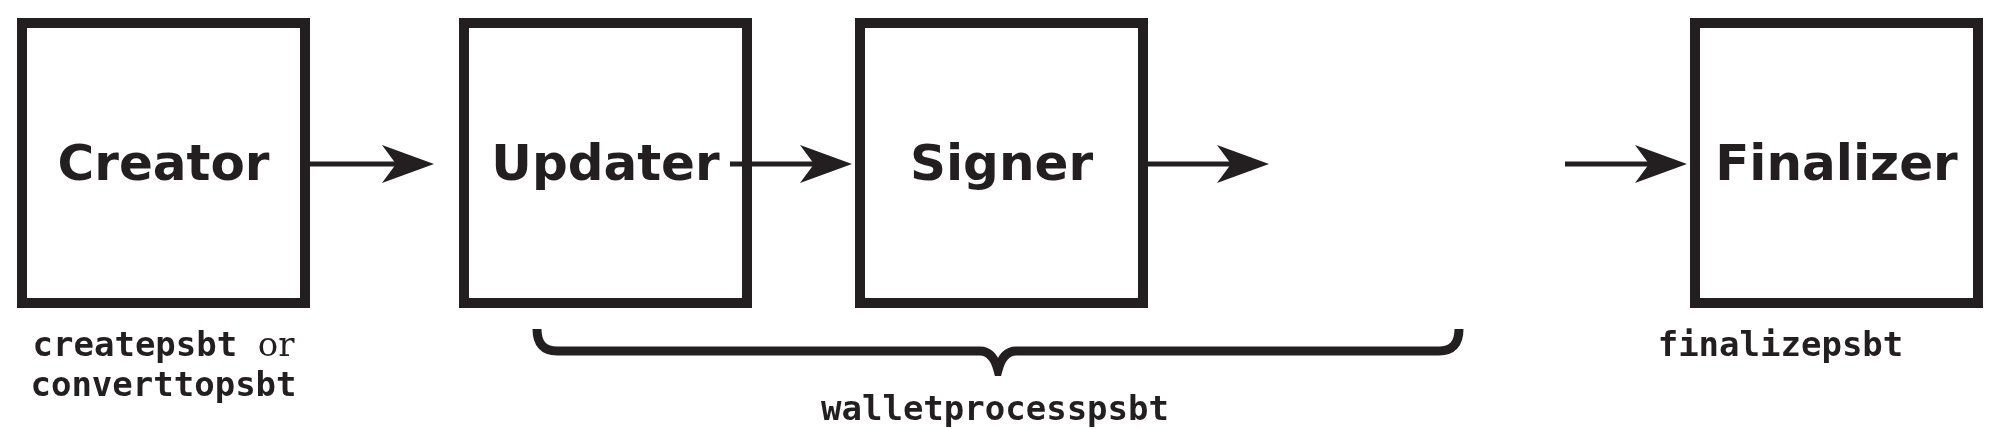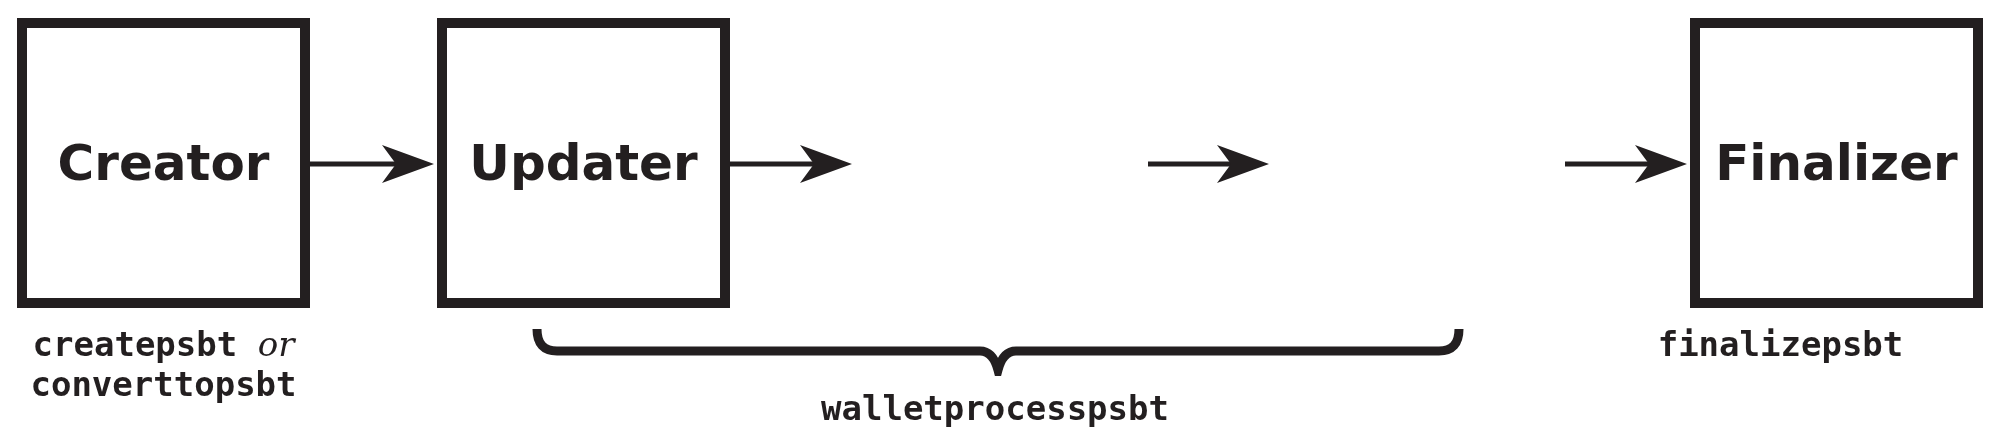--- a/index.html
+++ b/index.html
@@ -44,34 +44,36 @@
     color: var(--ink);
     font-family: "DejaVu Sans Mono", monospace;
     font-weight: bold;
     font-size: 34px;
     line-height: 40px;
     text-align: center;
     white-space: nowrap;
   }
   .conj {
     font-family: "DejaVu Serif", serif;
-    font-style: italic;
     font-weight: normal;
   }
 </style>
 </head>
 <body style="--ink: #231f20;">
 
 <div class="stage">
 
   <div class="fbox" style="left:17px">
     <span class="lbl">Creator</span>
   </div>
-  <div class="fbox" style="left:437px">
+  <div class="fbox" style="left:459px">
     <span class="lbl">Updater</span>
+  </div>
+  <div class="fbox" style="left:855px">
+    <span class="lbl">Signer</span>
   </div>
   <div class="fbox" style="left:1690px">
     <span class="lbl">Finalizer</span>
   </div>
 
   <svg class="arrow" style="left:310px" width="127" height="50" viewBox="0 0 127 50">
     <line x1="0" y1="25" x2="86" y2="25"></line>
     <polygon points="124,25 72,6 86,25 72,44"></polygon>
   </svg>
   <svg class="arrow" style="left:730px" width="125" height="50" viewBox="0 0 125 50">

